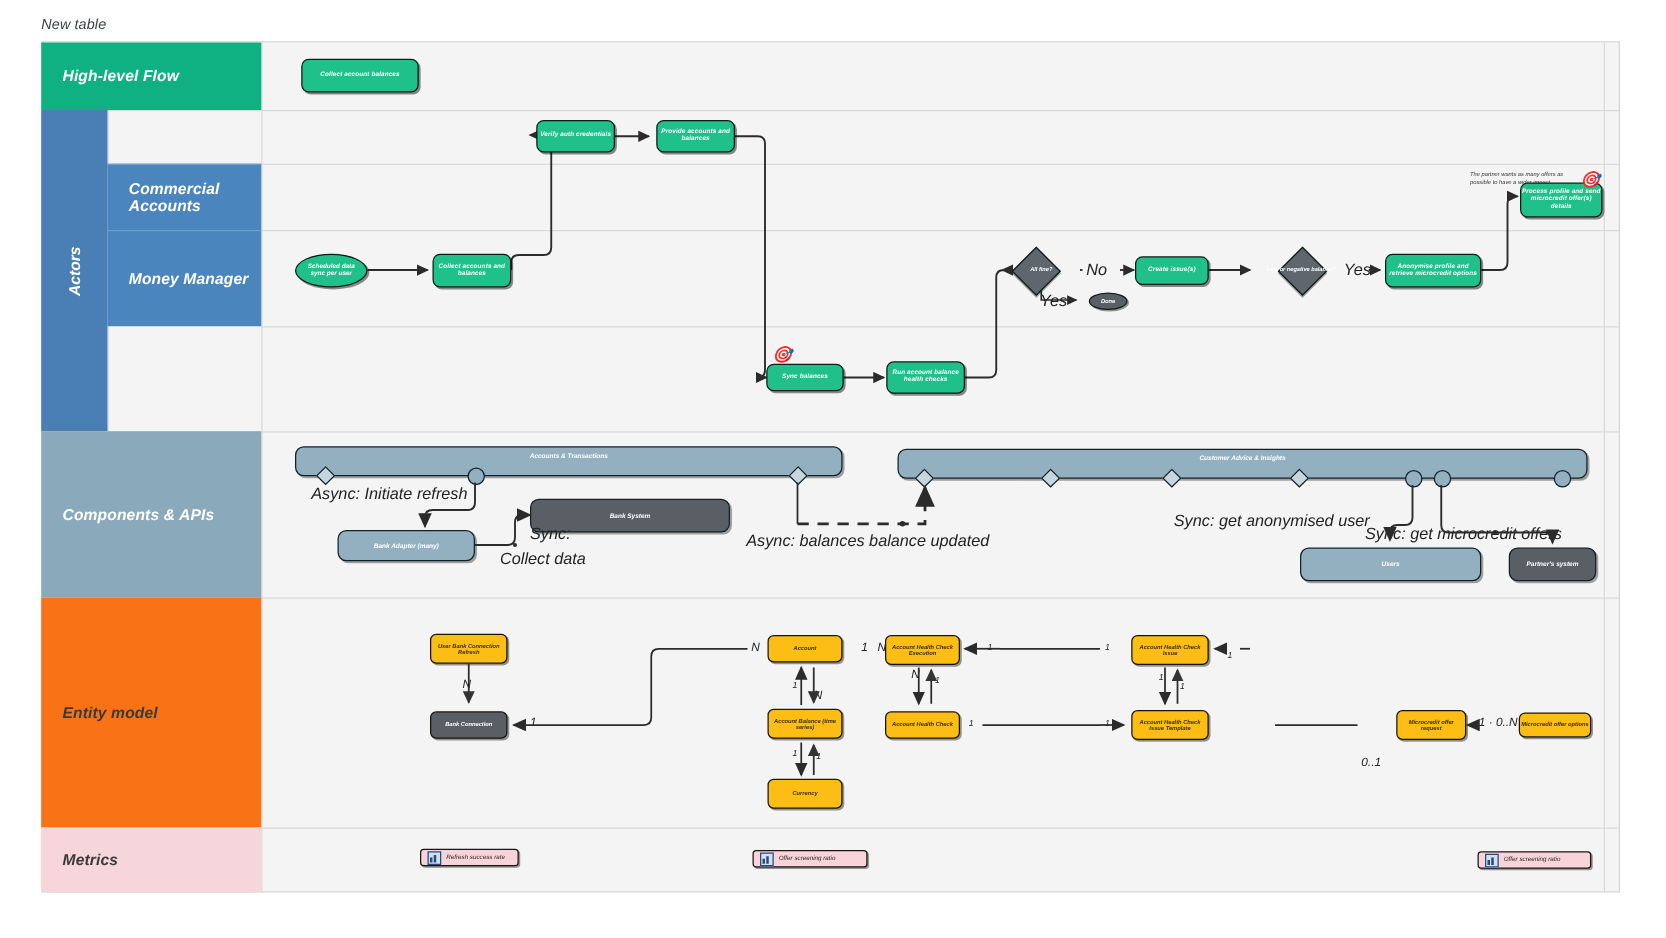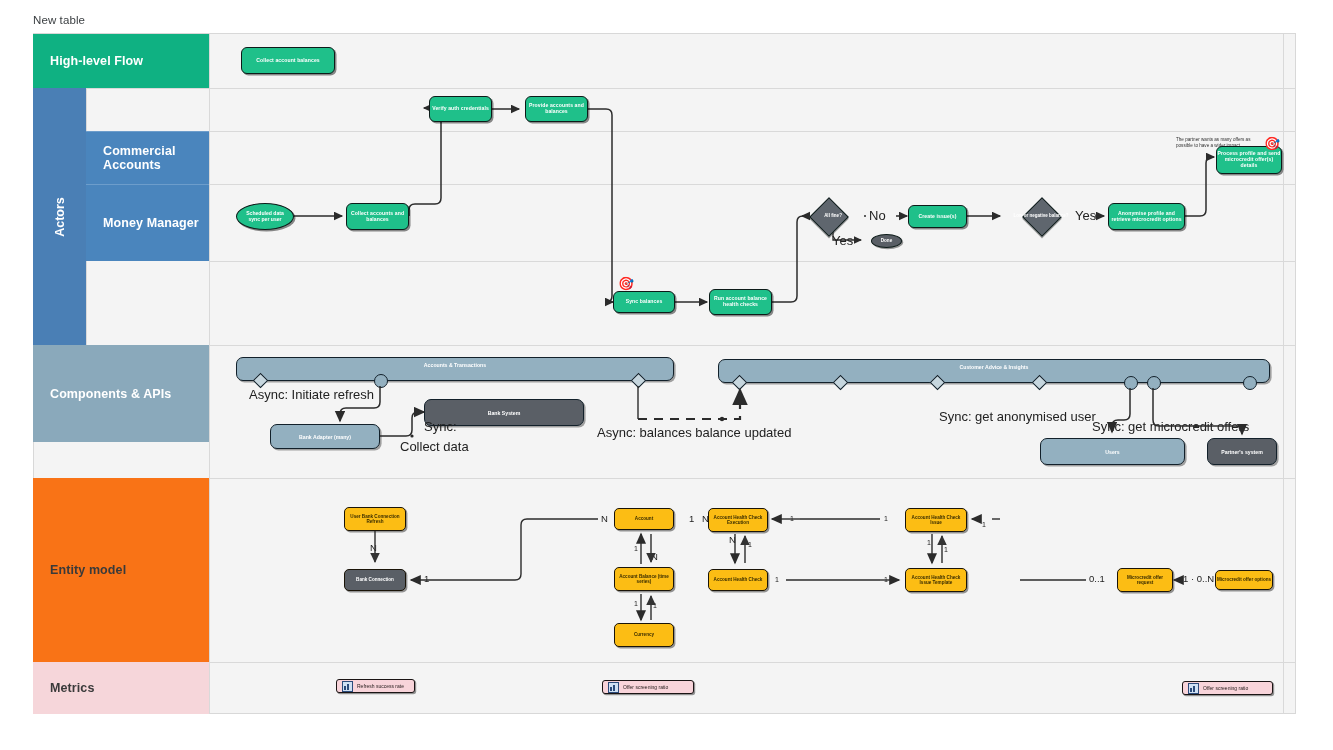--- a/index.html
+++ b/index.html
@@ -1,17 +1,17 @@
 <!DOCTYPE html>
 <html><head>
 <meta charset="utf-8">
 <style>
   html,body{margin:0;padding:0;background:#fff;}
   body{width:1333px;height:750px;font-family:"Liberation Sans",sans-serif;overflow:hidden;position:relative;}
-  #canvas{position:absolute;left:0;top:0;width:1333px;height:750px;}
+  #canvas{position:absolute;left:0;top:0;width:1333px;height:750px;font-style:italic;}
 
   .doc-title{position:absolute;left:33px;top:14px;font-size:11.5px;color:#3c4043;letter-spacing:.1px;}
 
   
   .grid{position:absolute;left:33px;top:33px;width:1263px;height:681px;background:#f4f4f4;border:1px solid #d8d8d8;box-sizing:border-box;}
   .rowline{position:absolute;left:0;right:0;height:1px;background:#d9d9d9;}
   .vline{position:absolute;top:0;bottom:0;width:1px;background:#d9d9d9;}
 
   .lane-label{position:absolute;box-sizing:border-box;display:flex;align-items:center;font-weight:bold;color:#fff;font-size:12.5px;letter-spacing:.1px;}
   .lane-label span{padding-left:17px;}
@@ -99,21 +99,21 @@
     <span>Actors</span>
   </div>
 
   <div class="lane-label lane-actor-sub" style="left:86px;top:131px;width:123px;height:53px;">
     <span>Commercial Accounts</span>
   </div>
   <div class="lane-label lane-actor-sub" style="left:86px;top:184px;width:123px;height:77px;">
     <span>Money Manager</span>
   </div>
 
-  <div class="lane-label lane-comp" style="left:33px;top:345px;width:176px;height:97px;">
+  <div class="lane-label lane-comp" style="left:33px;top:345px;width:176px;height:133px;">
     <span>Components &amp; APIs</span>
   </div>
   <div class="lane-label lane-entity" style="left:33px;top:478px;width:176px;height:184px;">
     <span>Entity model</span>
   </div>
   <div class="lane-label lane-metrics" style="left:33px;top:662px;width:176px;height:52px;">
     <span>Metrics</span>
   </div>
 
   <svg class="ov" viewBox="0 0 1333 750">
@@ -305,21 +305,21 @@
   <div class="card sm" style="left:653px;top:602px;">1</div>
   <div class="card" style="left:729px;top:534px;">N</div>
   <div class="card sm" style="left:748px;top:541px;">1</div>
   <div class="card sm" style="left:790px;top:515px;">1</div>
   <div class="card sm" style="left:884px;top:515px;">1</div>
   <div class="card sm" style="left:775px;top:576px;">1</div>
   <div class="card sm" style="left:884px;top:576px;">1</div>
   <div class="card sm" style="left:927px;top:539px;">1</div>
   <div class="card sm" style="left:944px;top:546px;">1</div>
   <div class="card sm" style="left:982px;top:521px;">1</div>
-  <div class="card" style="left:1089px;top:573px;text-align:center;">0..1</div>
+  <div class="card" style="left:1089px;top:605px;text-align:center;">0..1</div>
   <div class="card" style="left:1183px;top:573px;">1 · 0..N</div>
 
   <svg class="ov" viewBox="0 0 1333 750">
     <g stroke="#2b2b2b" stroke-width="1.4" fill="none">
       <path d="M375,531 L375,562" marker-end="url(#ahw)"></path>
       <path d="M417,580 L515,580 Q521,580 521,574 L521,525 Q521,519 527,519 L598,519"></path>
       <path d="M417,580 L411,580" marker-end="url(#ahb)"></path>
       <path d="M598,519 L612,519" stroke="none"></path>
 
       <path d="M641,564 L641,534" marker-end="url(#ahb)"></path>

